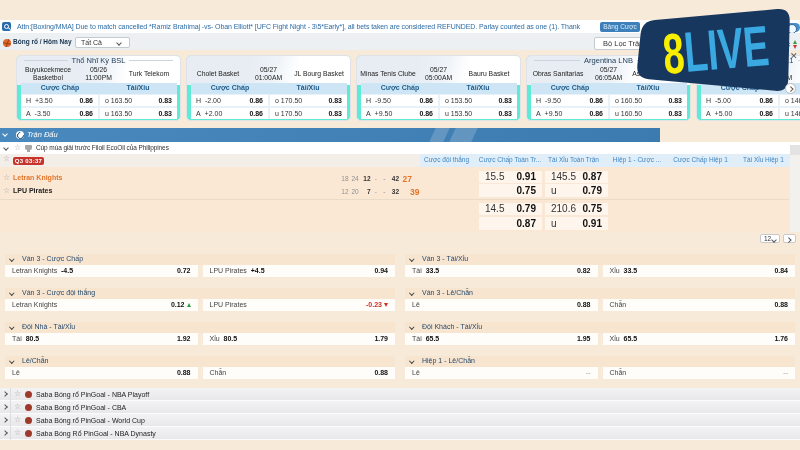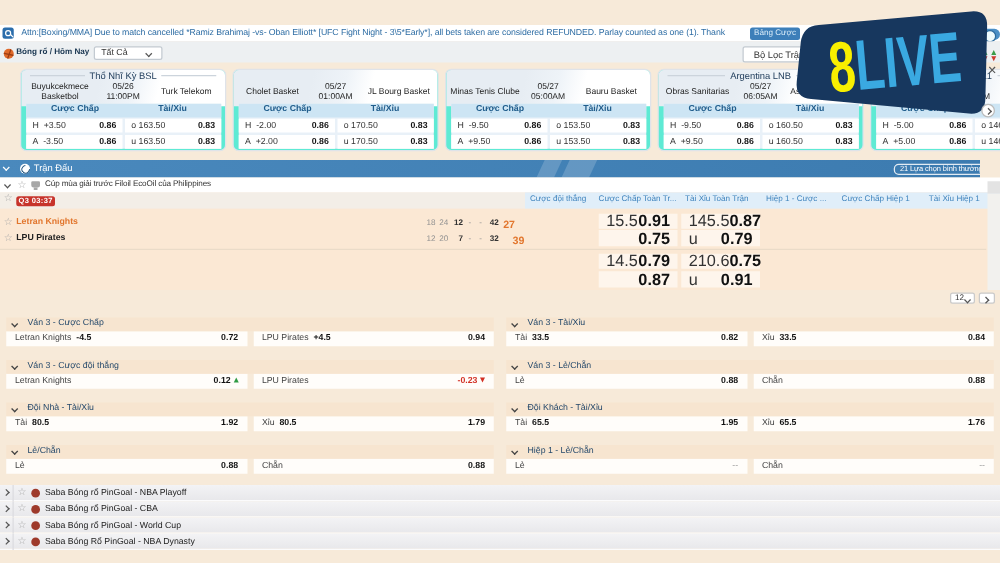--- a/index.html
+++ b/index.html
@@ -38,21 +38,21 @@
 .card .teams .m { width:39px; }
 .card .odds { position:absolute; left:4px; top:27px; width:156px; height:35.5px; background:#e9f1f8; }
 .card .ohead { display:flex; height:10.5px; background:#cde5f4; font-size:7px; font-weight:bold; color:#205d8c; text-align:center; line-height:10.5px; }
 .card .ohead div { flex:1; }
 .card .orow { display:flex; height:11px; margin-top:1.5px; }
 .card .ocell { flex:1; background:#fff; display:flex; justify-content:space-between; align-items:center; padding:0 5px; font-size:7px; }
 .card .ocell .h { color:#333; }
 .card .ocell .v { color:#111; font-weight:bold; }
 .card .orow .ocell + .ocell { margin-left:2px; }
 
-#matchbar { left:0; top:128px; width:784px; height:14px; background:linear-gradient(90deg,#4a89bd,#3c7bb0); overflow:hidden; }
+#matchbar { left:0; top:128px; width:660px; height:14px; background:linear-gradient(90deg,#4a89bd,#3c7bb0); overflow:hidden;font-style:italic; }
 #matchbar .stripe { position:absolute; top:-2px; height:20px; width:14px; background:rgba(255,255,255,0.18); transform:skewX(-25deg); }
 #matchbar .wchev { position:absolute; left:3px; top:4px; width:4px; height:4px; border-right:1.2px solid #fff; border-bottom:1.2px solid #fff; transform:rotate(45deg); }
 #matchbar .circ { position:absolute; left:16px; top:3px; width:8px; height:8px; background:#fff; border-radius:50%; }
 #matchbar .circ:before { content:""; position:absolute; left:1px; top:1px; width:5px; height:5px; border:1px solid #2c5b82; border-radius:50%; border-top-color:transparent; transform:rotate(40deg); }
 #matchbar .t { position:absolute; left:27px; top:0; line-height:14px; font-size:7.5px; color:#fff; }
 #matchbar .seldrop { position:absolute; left:715px; top:2.5px; width:79px; height:9.5px; border:1px solid rgba(255,255,255,0.85);  color:#fff; font-size:6px; line-height:8px; padding-left:4px; letter-spacing:-0.1px; border-radius:4px; }
 #matchbar .seldrop .wc { position:absolute; right:4px; top:2px; width:3.5px; height:3.5px; border-right:1px solid #fff; border-bottom:1px solid #fff; transform:rotate(45deg); }
 
 #leaguerow { left:0; top:142px; width:800px; height:12px; background:#fff; font-size:7px; color:#333; line-height:12px; }
 #leaguerow .dchev { position:absolute; left:4px; top:3.5px; width:4px; height:4px; border-right:1.2px solid #555; border-bottom:1.2px solid #555; transform:rotate(45deg); }
@@ -65,21 +65,21 @@
 #hdrband .blue { position:absolute; left:420px; top:0; width:380px; height:12.5px; background:#e0eef9; }
 .colhdr { position:absolute; top:154px; height:12.5px; line-height:12.5px; font-size:6.5px; color:#3e83bd; text-align:center; }
 #badge { left:13px; top:157px; width:31px; height:8px; background:#c7342c; border-radius:2px; color:#fff; font-size:6px; font-weight:bold; text-align:center; line-height:8px; letter-spacing:0.3px; }
 
 #matcharea { left:0; top:166.5px; width:800px; height:65.5px; background:#fbe8d4; }
 #matcharea .divider { position:absolute; left:0; top:32px; width:789px; height:1px; background:#eadbc8; }
 .teamname { position:absolute; font-size:7px; font-weight:bold; }
 .sc { position:absolute; font-size:6.5px; color:#919191; text-align:right; width:14px; }
 .sc.b { color:#333; font-weight:bold; }
 .sc.tot { color:#e2762d; font-weight:bold; font-size:8.5px; }
-.oc { position:absolute; width:63px; height:12.5px; background:#fef5ec; display:flex; justify-content:space-between; align-items:center; padding:0 6px; font-size:13px; }
+.oc { position:absolute; width:63px; height:12.5px; background:#fef5ec; display:flex; justify-content:space-between; align-items:center; padding:0 6px; font-size:10px; }
 .oc .h { color:#333; } .oc .v { color:#111; font-weight:bold; }
 
 #pager12 { left:760px; top:234px; width:20px; height:9px; background:#fff; border:1px solid #c9c9c9; border-radius:2px; font-size:6.5px; color:#333; line-height:8px; padding-left:3px; }
 #pagerNext { left:783px; top:234px; width:13px; height:9px; background:#fff; border:1px solid #c9c9c9; border-radius:2px; }
 .rchev { position:absolute; width:3.5px; height:3.5px; border-right:1.2px solid #555; border-top:1.2px solid #555; transform:rotate(45deg); }
 
 .panel { position:absolute; width:390px; }
 .panel .phead { height:10.5px; background:#f7e5d0; font-size:7px; color:#25496b; line-height:10.5px; padding-left:17px; position:relative; }
 .panel .phead .dchev { position:absolute; left:5px; top:3px; width:3.5px; height:3.5px; border-right:1.2px solid #444; border-bottom:1.2px solid #444; transform:rotate(45deg); }
 .panel .prow { display:flex; height:12px; }

